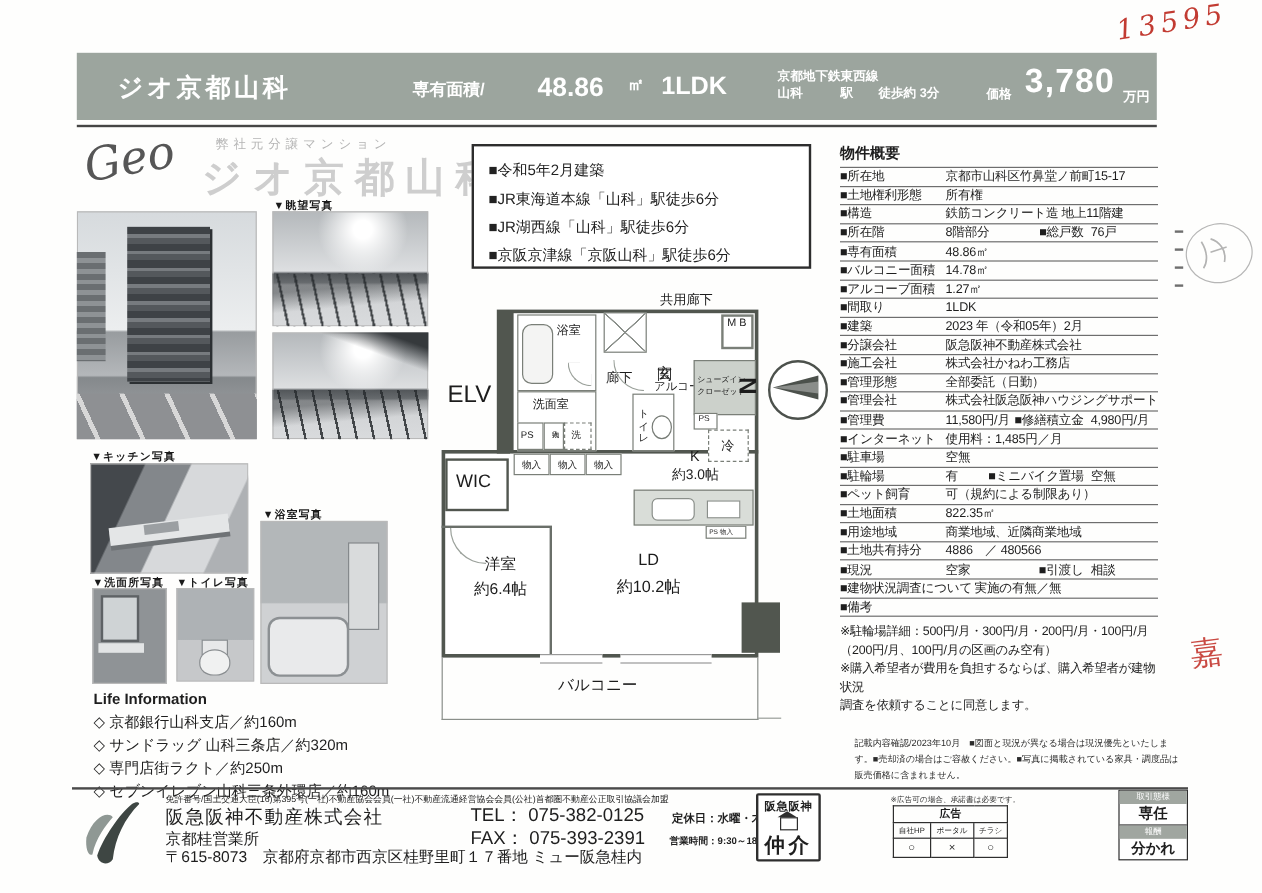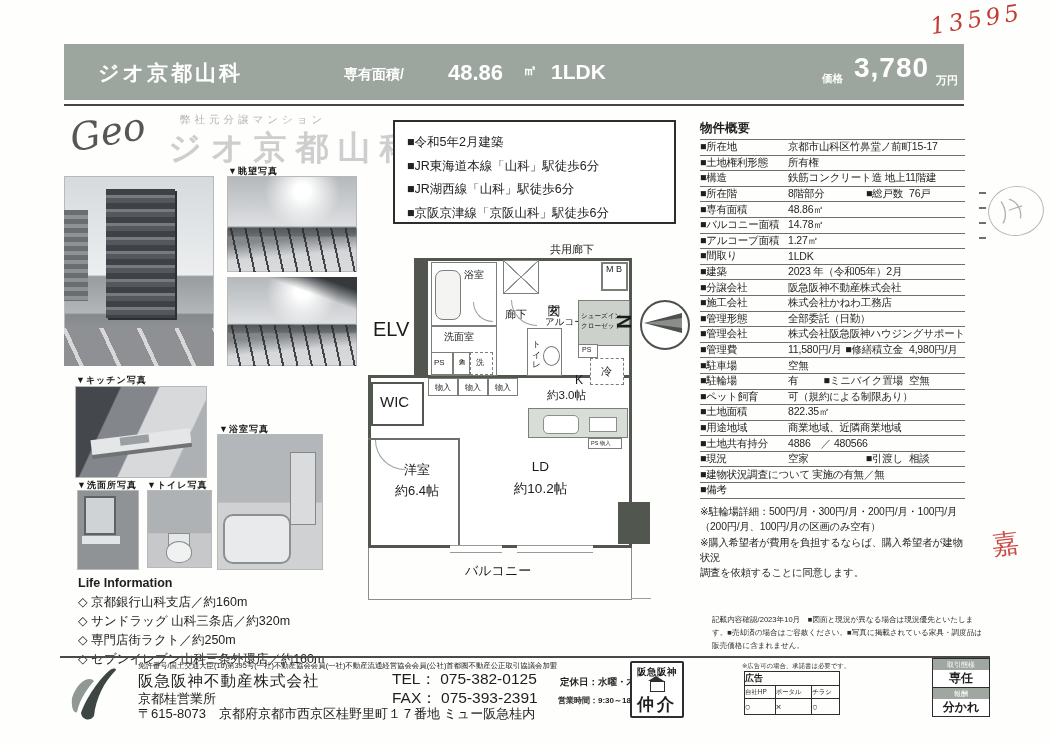--- a/index.html
+++ b/index.html
@@ -112,21 +112,21 @@
   .f-hours{left:558px;top:695px;font-size:8px;font-weight:bold;}
   .badge{left:630px;top:661px;width:54px;height:57px;border:2px solid #2e2e2e;border-radius:2px;
          background:#fff;text-align:center;box-sizing:border-box;}
   .badge-top{font-size:9.5px;font-weight:bold;margin-top:3px;letter-spacing:0.5px;}
   .house{width:13px;height:9px;border:1.5px solid #2e2e2e;margin:2px auto 0;position:relative;}
   .house:before{content:"";position:absolute;left:-3px;top:-6px;border-left:8px solid transparent;
          border-right:8px solid transparent;border-bottom:5px solid #2e2e2e;}
   .badge-main{font-size:17px;font-weight:bold;letter-spacing:3px;margin-top:1px;}
   .ad-note{left:742px;top:662px;font-size:6.4px;color:#333;}
   .ad-tbl{left:744px;top:671px;width:96px;border-collapse:collapse;}
-  .ad-tbl td{border:1px solid #2e2e2e;padding:0;}
+  .ad-tbl td{border:1px solid #2e2e2e;text-align:center;padding:0;}
   .ad-hd{font-size:9px;font-weight:bold;height:13px;}
   .ad-col{font-size:6.4px;height:12px;}
   .ad-val{font-size:9.5px;height:15px;}
   .st-tbl{left:845px;top:658px;width:84px;border-collapse:collapse;background:#fff;}
   .st-tbl td{border:1.5px solid #2e2e2e;text-align:center;padding:0;}
   .st-hd{font-size:9.5px;font-weight:bold;height:14px;}
   .st-cell{height:44px;vertical-align:middle;}
   .stamp{width:36px;height:36px;border:2px solid #3c3c3c;border-radius:50%;margin:2px auto;
          display:flex;align-items:center;justify-content:center;transform:rotate(-5deg);}
   .stamp span{writing-mode:vertical-rl;font-size:13px;font-weight:bold;color:#222;line-height:1;}
@@ -147,20 +147,22 @@
 <body>
 
 <div id="page">
 
   <div class="a hdr">
     <div class="a hdr-title">ジオ京都山科</div>
     <div class="a hdr-arealb">専有面積/</div>
     <div class="a hdr-areaval">48.86</div>
     <div class="a hdr-areaunit">㎡</div>
     <div class="a hdr-layout">1LDK</div>
+    <div class="a hdr-sta">京都地下鉄東西線
+山科　　　駅　　徒歩約 3分</div>
     <div class="a hdr-pricelb">価格</div>
     <div class="a hdr-priceval">3,780</div>
     <div class="a hdr-priceunit">万円</div>
   </div>
   <div class="a hand-num">13595</div>
   <div class="a rule"></div>
 
   <div class="a geo">Geo</div>
   <div class="a logo-sub">弊社元分譲マンション</div>
   <div class="a logo-wm">ジオ京都山科</div>
@@ -247,21 +249,21 @@
     <div class="a fp-lab" style="left:216px;top:70px;font-size:6.6px;">シューズイン</div>
     <div class="a fp-lab" style="left:216px;top:80px;font-size:6.6px;">クローゼット</div>
     <div class="a ibox" style="left:162px;top:86px;width:35px;height:48px;border-width:1.5px;"></div>
     <div class="a fp-lab vtext" style="left:166px;top:92px;font-size:8.5px;letter-spacing:1px;">トイレ</div>
     <div class="a" style="left:178px;top:104px;width:15px;height:18px;border:1.5px solid #777c76;border-radius:50%;background:#fff;"></div>
     <div class="a ibox" style="left:213px;top:102px;width:20px;height:14px;"></div>
     <div class="a fp-lab" style="left:217px;top:104px;font-size:7px;">PS</div>
     <div class="a ibox" style="left:225px;top:116px;width:34px;height:27px;border-style:dashed;border-width:1.5px;"></div>
     <div class="a fp-lab" style="left:236px;top:122px;font-size:11px;">冷</div>
     <div class="a fp-lab" style="left:210px;top:131px;font-size:12px;">K</div>
-    <div class="a fp-lab" style="left:182px;top:146px;font-size:11.5px;">約3.0帖</div>
+    <div class="a fp-lab" style="left:195px;top:146px;font-size:11.5px;">約3.0帖</div>
     <div class="a" style="left:163px;top:166px;width:100px;height:30px;background:#d9ddd8;border:1px solid #7a7f78;box-sizing:border-box;">
       <div style="position:absolute;left:14px;top:6px;width:34px;height:17px;background:#fff;border:1px solid #8a8f8a;border-radius:5px;"></div>
       <div style="position:absolute;right:10px;top:8px;width:26px;height:13px;background:#fff;border:1px solid #8a8f8a;"></div>
     </div>
     <div class="a ibox" style="left:223px;top:196px;width:34px;height:11px;"></div>
     <div class="a fp-lab" style="left:226px;top:198px;font-size:5.5px;">PS 物入</div>
 
     <div class="a box" style="left:6px;top:140px;width:53px;height:44px;border-width:2px;"></div>
     <div class="a fp-lab" style="left:15px;top:151px;font-size:15px;">WIC</div>
 
@@ -369,20 +371,25 @@
 
         </div>
 
         <div class="orow">
           <span class="olbl">■管理費</span>
           <span class="oval">11,580円/月</span>
           <span class="olbl2">■修繕積立金</span>
           <span class="oval2">4,980円/月</span>
         </div>
 
+        <div class="orow">
+          <span class="olbl">■インターネット</span>
+          <span class="oval">使用料：1,485円／月</span>
+
+        </div>
 
         <div class="orow">
           <span class="olbl">■駐車場</span>
           <span class="oval">空無</span>
 
         </div>
 
         <div class="orow">
           <span class="olbl">■駐輪場</span>
           <span class="oval">有</span>

